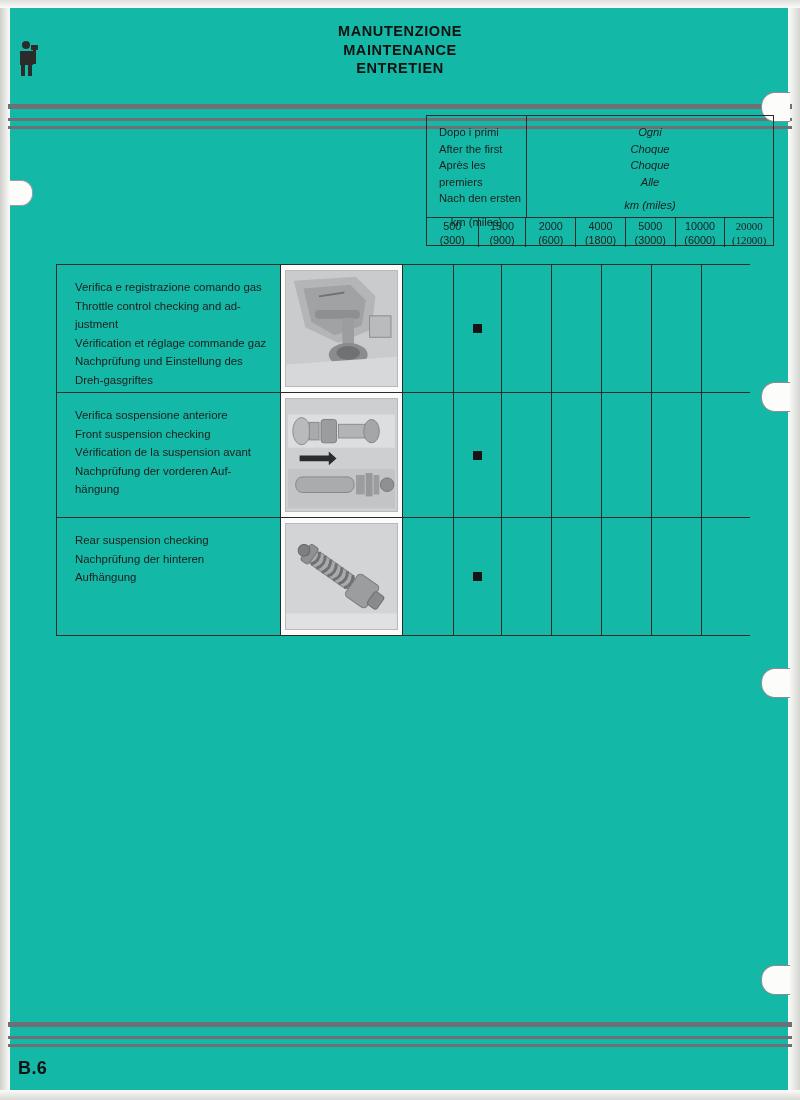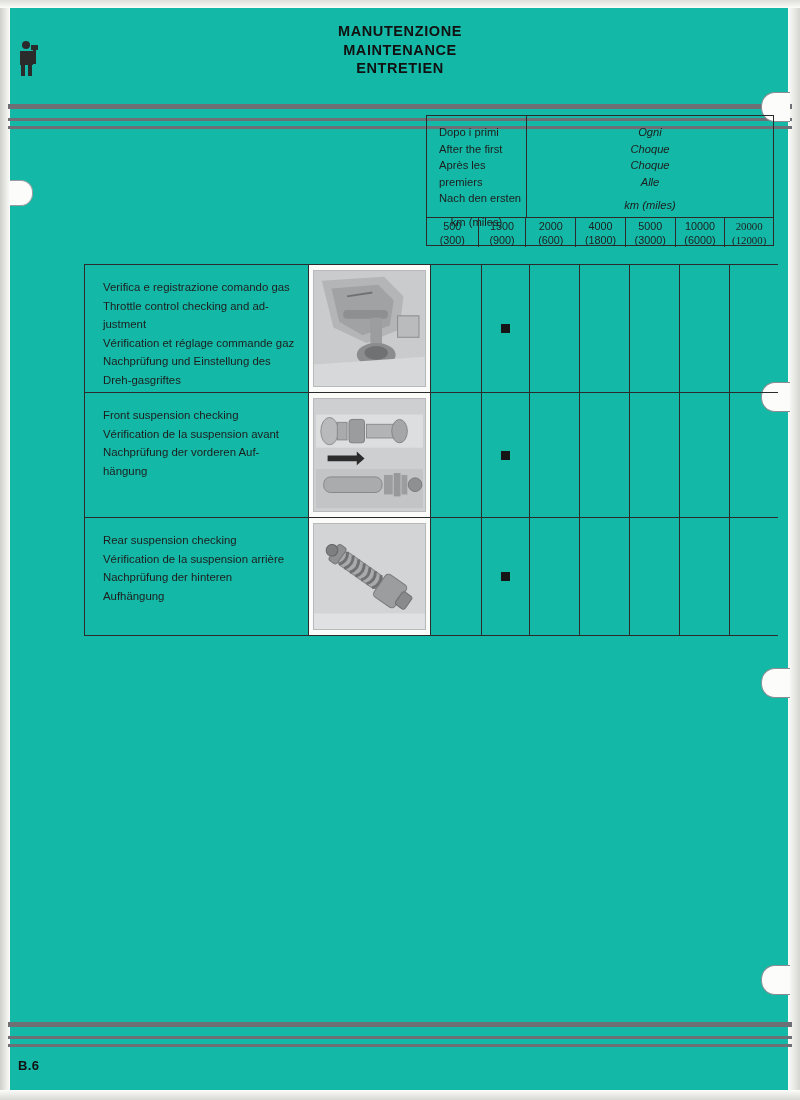--- a/index.html
+++ b/index.html
@@ -103,21 +103,21 @@
     border: 1.5px solid #9a9ca0;
     border-left: none;
     border-radius: 0 12px 12px 0;
   }
 
   
   .page-number {
     position: absolute;
     left: 18px;
     top: 1058px;
-    font-size: 13px;
+    font-size: 18px;
     font-weight: bold;
     letter-spacing: 0.4px;
     color: #111;
   }
 
   
   .ghost {
     position: absolute;
     right: 100px;
     top: 520px;
@@ -186,21 +186,21 @@
     font-size: 10.8px;
     line-height: 14px;
     padding-top: 1px;
     color: #1d1d1d;
   }
   .sched-col:last-child { border-right: none; }
 
   
   .body-wrap {
     position: absolute;
-    left: 84px;
+    left: 56px;
     top: 264px;
     width: 694px;
     border-left: 1px solid #2b2b2b;
     border-top: 1px solid #2b2b2b;
     box-sizing: border-box;
   }
   .row {
     display: flex;
     border-bottom: 1px solid #2b2b2b;
     box-sizing: border-box;
@@ -376,20 +376,21 @@
         </div>
       <div class="mark-cell c1000"></div>
       <div class="mark-cell c3000"></div>
       <div class="mark-cell c5000"></div>
       <div class="mark-cell c10000"></div>
       <div class="mark-cell c20000"></div>
     </div>
 
     <div class="row" style="height:125px">
       <div class="cell-text">
+        <div class="ln">Verifica sospensione anteriore</div>
         <div class="ln">Front suspension checking</div>
         <div class="ln">Vérification de la suspension avant</div>
         <div class="ln">Nachprüfung der vorderen Auf-hängung</div>
       </div>
       <div class="cell-img">
         <div class="img-inner">
           <svg viewBox="0 0 114 115" width="100%" height="100%" preserveAspectRatio="none">
             <rect width="114" height="115" fill="#cdcfd1"></rect>
             <rect x="2" y="16" width="110" height="34" fill="#dcdee0"></rect>
             <ellipse cx="16" cy="33" rx="9" ry="14" fill="#b8babc" stroke="#8a8c8e"></ellipse>
@@ -414,21 +415,20 @@
       <div class="mark-cell c1000"></div>
       <div class="mark-cell c3000"></div>
       <div class="mark-cell c5000"></div>
       <div class="mark-cell c10000"></div>
       <div class="mark-cell c20000"></div>
     </div>
 
     <div class="row" style="height:118px">
       <div class="cell-text">
         <div class="ln">Rear suspension checking</div>
-        <div class="ln">Vérification de la suspension arrière</div>
         <div class="ln">Nachprüfung der hinteren Aufhängung</div>
       </div>
       <div class="cell-img">
         <div class="img-inner">
           <svg viewBox="0 0 114 108" width="100%" height="100%" preserveAspectRatio="none">
             <rect width="114" height="108" fill="#d2d4d6"></rect>
             <g transform="rotate(35 57 54)">
               <rect x="20" y="46" width="52" height="16" rx="7" fill="#a8aaac" stroke="#7f8183"></rect>
               <g fill="none" stroke="#6e7072" stroke-width="3">
                 <path d="M24 46 q6 8 0 16"></path>

